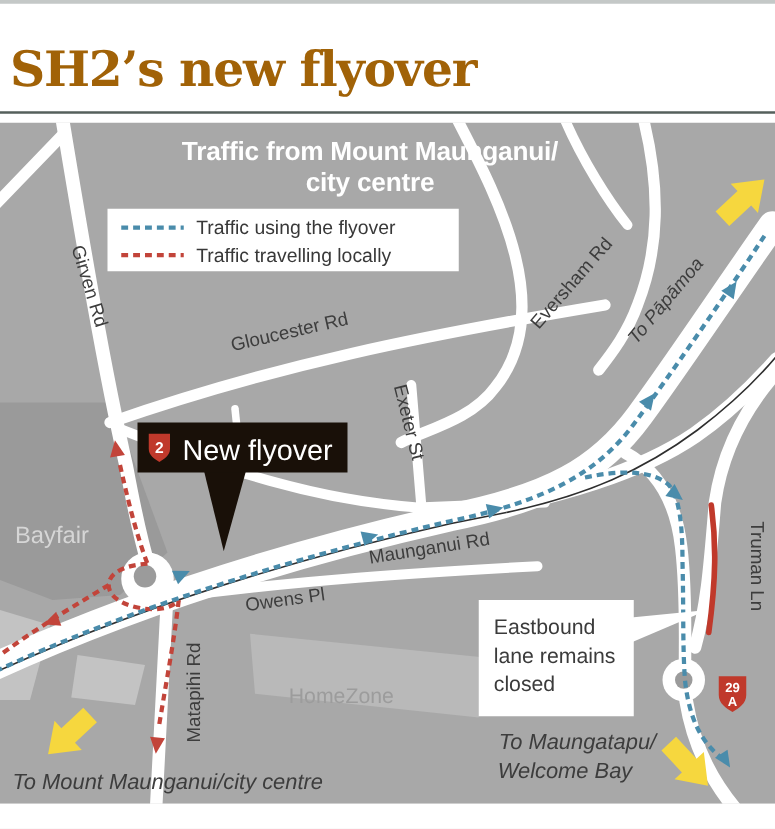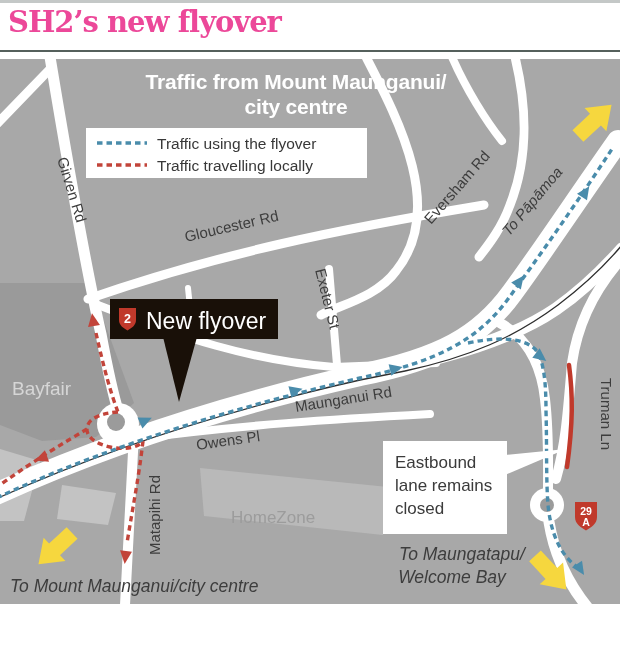--- a/index.html
+++ b/index.html
@@ -1,21 +1,21 @@
 <!DOCTYPE html>
 <html><head>
 <meta charset="utf-8">
 <style>
   html,body{margin:0;padding:0;background:#ffffff;}
   body{width:620px;height:663px;font-family:"Liberation Sans",sans-serif;position:relative;overflow:hidden;}
   .top-rule{height:3px;background:#c4c8c7;margin:0;}
   h1.headline{
     font-family:"DejaVu Serif","Liberation Serif",serif;
-    font-weight:bold;font-size:29px;color:#ec4899;
-    margin:4px 0 0 8px;letter-spacing:-1px;line-height:1.1;
+    font-weight:bold;font-size:39px;color:#a16207;
+    margin:32px 0 0 8px;letter-spacing:-1px;line-height:1.1;
   }
   .title-rule{height:2px;background:#55605c;margin-top:11px;}
   svg{display:block;margin-top:7px;}
   .road{stroke:#ffffff;fill:none;stroke-linecap:round;}
   .hairline{stroke:#2f2f2f;stroke-width:1.3;fill:none;}
   .blue-dash{stroke:#4a8cab;stroke-width:3.4;fill:none;stroke-dasharray:5.5 4;}
   .red-dash{stroke:#c2443a;stroke-width:3.4;fill:none;stroke-dasharray:5.5 4;}
   .blue-head{fill:#4a8cab;}
   .red-head{fill:#c2443a;}
   .closed-lane{stroke:#c0392b;stroke-width:4.5;fill:none;stroke-linecap:round;}

